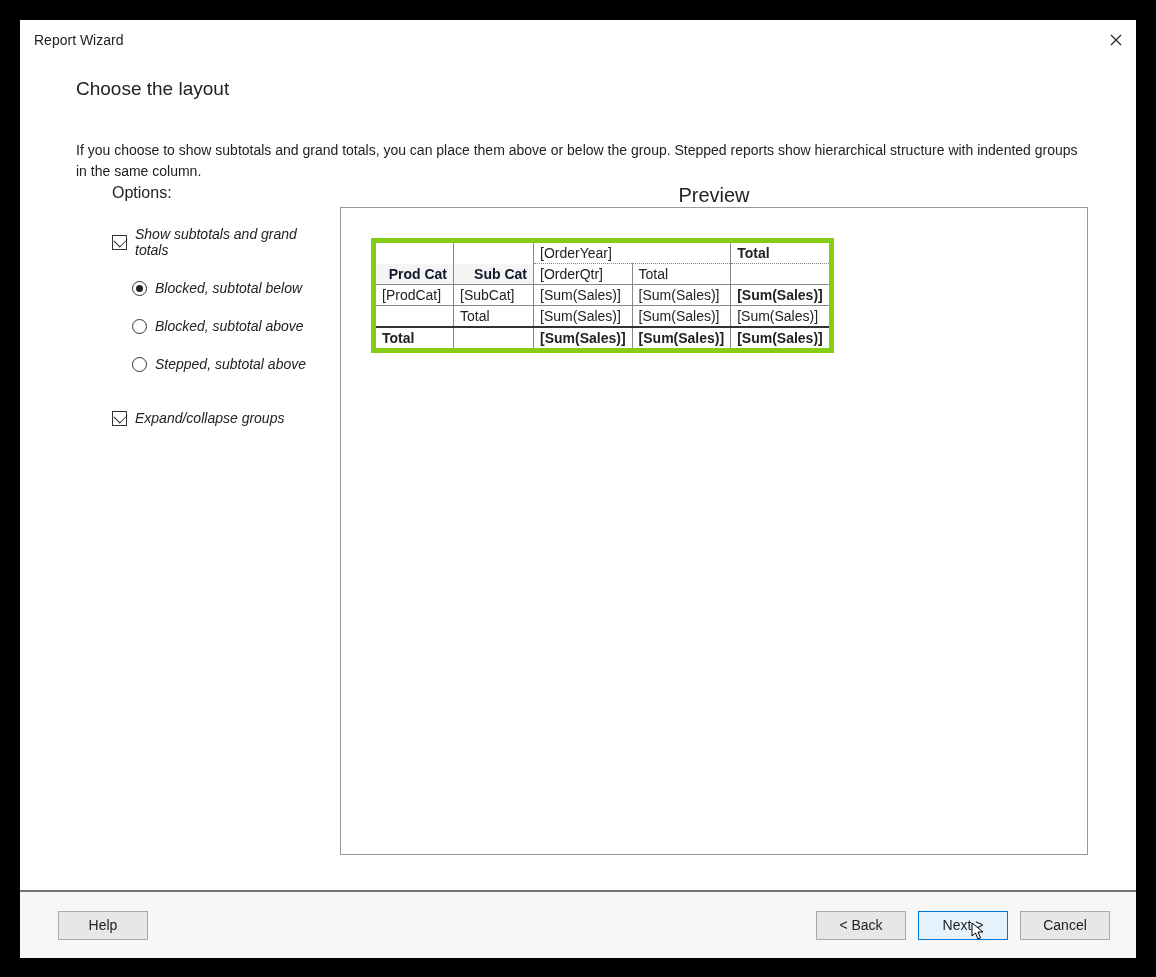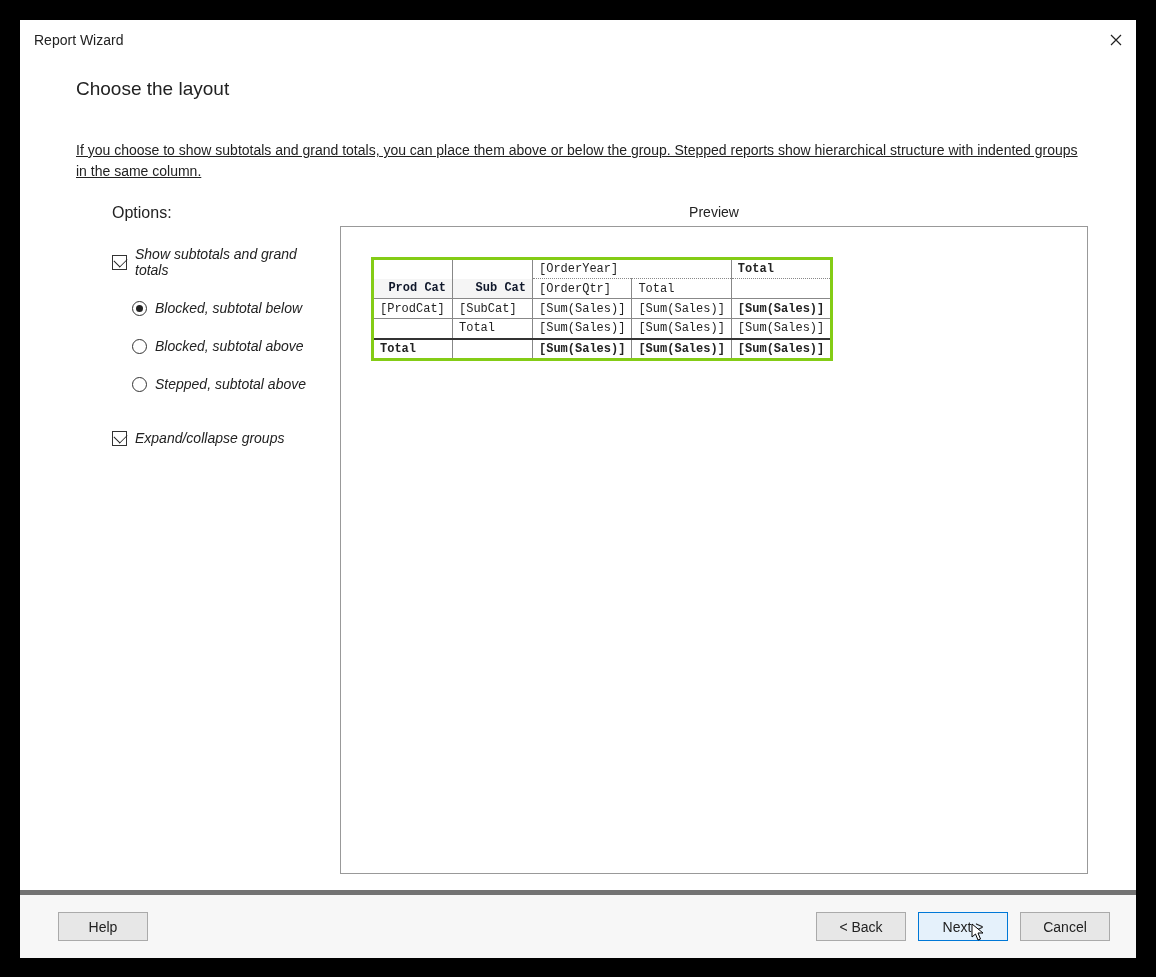--- a/index.html
+++ b/index.html
@@ -18,21 +18,21 @@
   }
   .titlebar .title { }
   .close-btn {
     width:40px; height:30px; display:flex; align-items:center; justify-content:center; cursor:pointer;
   }
   .close-btn svg { width:12px; height:12px; }
   .content {
     flex:1; padding:18px 48px 0 56px; overflow:hidden; position:relative;
   }
   .heading { font-size:19px; font-weight:400; margin-bottom:40px; color:#222; }
-  .description { font-size:14px; line-height:1.5; margin-bottom:22px; max-width:1020px;text-decoration:underline; }
+  .description { font-size:14px; line-height:1.5; margin-bottom:2px; max-width:1020px; }
   .body-row { display:flex; }
   .options-col { width:260px; padding-right:10px; padding-left:36px; }
   .options-label { font-size:16px; margin-bottom:24px; margin-left:-36px; padding-left:36px; }
   .control-row { display:flex; align-items:center; margin-bottom:22px; }
   .control-row.sub { margin-left:20px; }
   .checkbox {
     width:15px; height:15px; border:1px solid #333; margin-right:8px; position:relative; flex-shrink:0;
   }
   .checkbox.checked::after {
     content:""; position:absolute; left:2px; top:-1px; width:10px; height:10px;
@@ -41,38 +41,38 @@
   }
   .radio {
     width:15px; height:15px; border:1px solid #333; border-radius:50%; margin-right:8px; position:relative; flex-shrink:0;
   }
   .radio.selected::after {
     content:""; position:absolute; left:3px; top:3px; width:7px; height:7px; background:#222; border-radius:50%;
   }
   .control-label { font-size:14px;font-style:italic; }
   .spacer-small { height:16px; }
   .preview-col { flex:1; position:relative; margin-left:4px; }
-  .preview-label { text-align:center; font-size:14px; margin-bottom:6px; }
+  .preview-label { text-align:center; font-size:20px; }
   .preview-box {
     border:1px solid #999; height:648px; position:relative; padding:30px 0 0 30px;
   }
   table.preview-table {
-    border-collapse:collapse; border:3px solid #84cc16; font-size:12px;font-family:Liberation Mono, monospace;
+    border-collapse:collapse; border:5px solid #84cc16; font-size:14px;
   }
   table.preview-table td {
     border:1px solid #888; padding:2px 6px; height:20px; vertical-align:middle;
     min-width:80px;
   }
   .dotted-b { border-bottom:1px dotted #888 !important; }
   .dotted-t { border-top:1px dotted #888 !important; }
   .gray-head { background:#f5f5f5; color:#0f172a; font-weight:600; text-align:right; }
   .bold { font-weight:700; }
   .grand-row td { border-top:2px solid #333 !important; font-weight:700; }
   .footer {
-    height:68px; border-top:5px solid #737373; background:#f7f7f7; display:flex; align-items:center;
+    height:68px; border-top:2px solid #737373; background:#f7f7f7; display:flex; align-items:center;
     padding:0 26px;
   }
   .btn {
     height:29px; min-width:90px; padding:0 16px; background:#e7e7e7; border:1px solid #aaa;
     display:flex; align-items:center; justify-content:center; font-size:14px; cursor:pointer;
   }
   .btn.primary { border:1.5px solid #0078d7; background:#e5f1fb;text-align:center; }
   .footer .spacer { flex:1; }
   .footer .btn { margin-left:12px; }
   .cursor {

